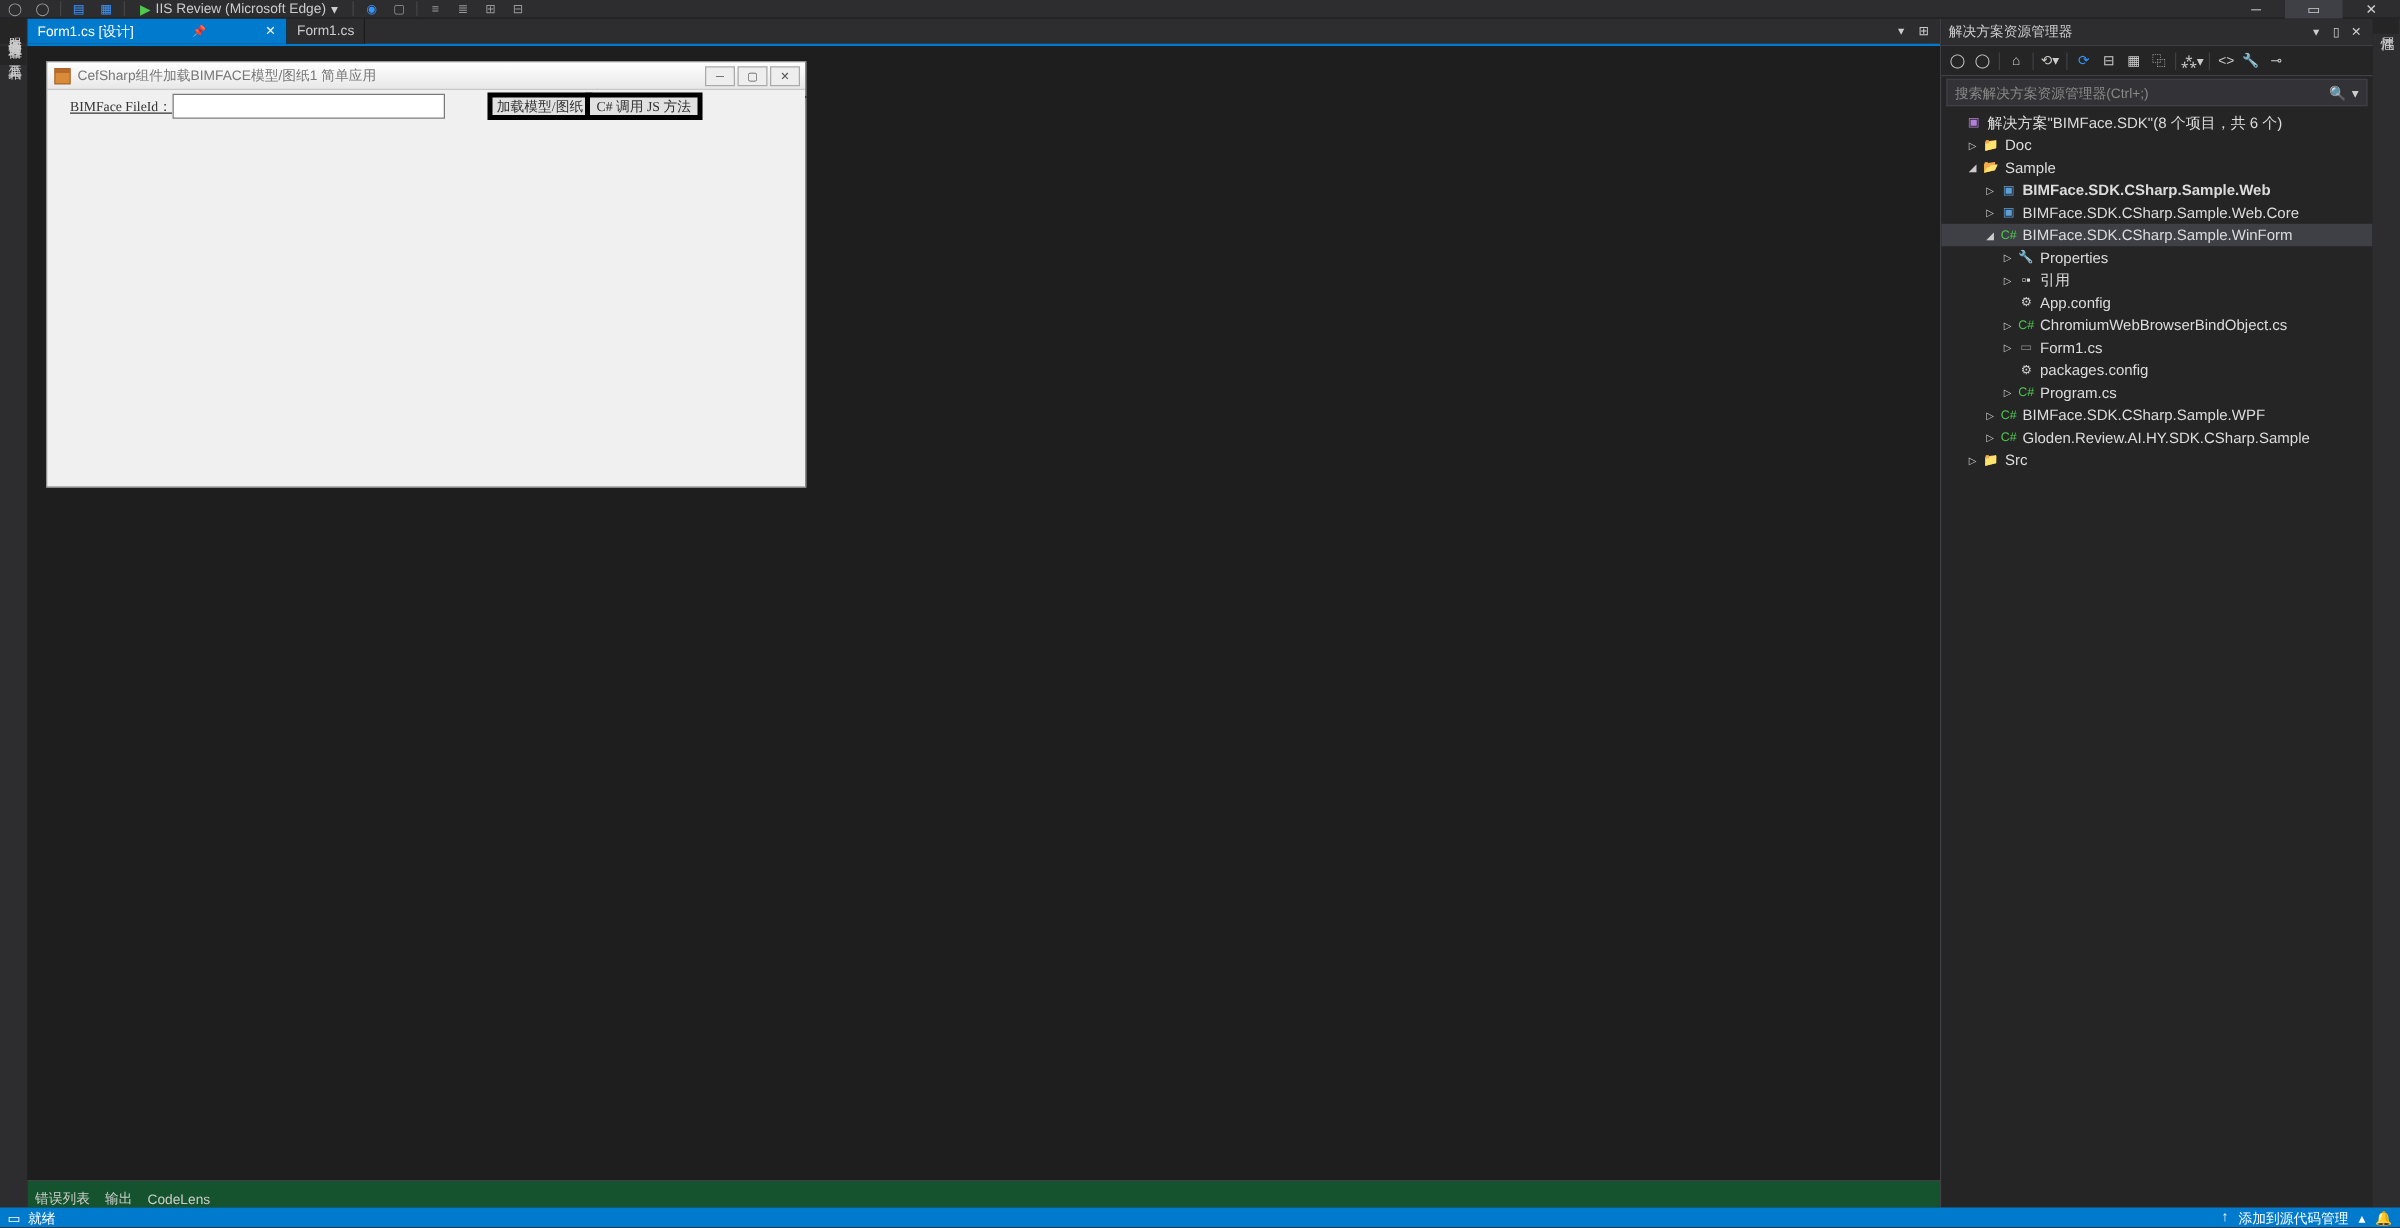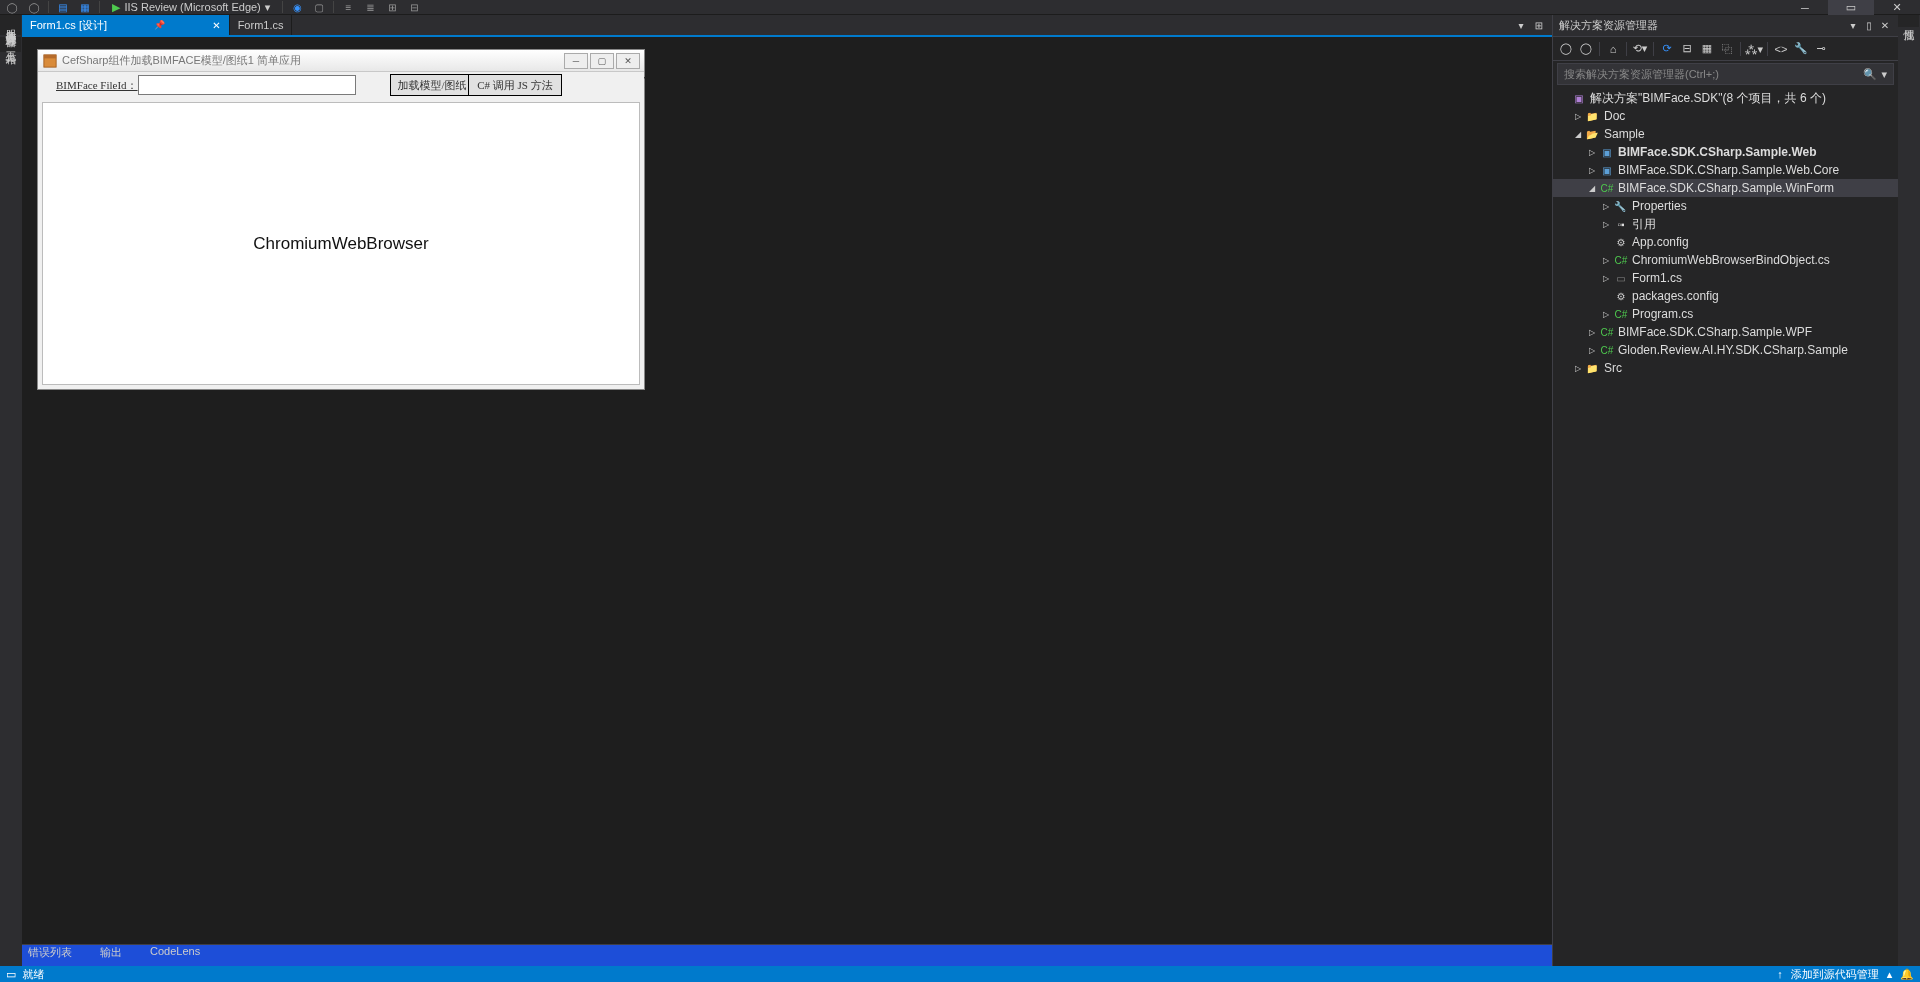--- a/index.html
+++ b/index.html
@@ -42,27 +42,27 @@
 .designer-surface { flex:1; background:#1e1e1e; position:relative; overflow:hidden; }
 .form-outer { position:absolute; left:15px; top:12px; width:608px; height:341px; background:#f0f0f0; border:1px solid #888; }
 .form-titlebar { height:22px; background:linear-gradient(#fff,#e8e8e8); border-bottom:1px solid #c8c8c8; display:flex; align-items:center; padding:0 4px; font-size:11px; color:#777; }
 .form-titlebar .form-ico { width:16px; height:16px; display:inline-flex; align-items:center; justify-content:center; margin-right:4px; }
 .form-titlebar .form-ico svg { width:14px; height:14px; }
 .form-titlebar .form-title { flex:1; }
 .form-titlebar .form-wbtn { width:24px; height:16px; border:1px solid #aaa; background:#eee; margin-left:2px; display:flex; align-items:center; justify-content:center; font-size:9px; color:#555; }
 .form-body { position:relative; height:calc(100% - 22px); background:#f0f0f0; }
 .form-body .lbl { position:absolute; font-size:11px; color:#333; font-family:"SimSun",serif;text-decoration:underline; }
 .form-body .txt-input { position:absolute; height:20px; border:1px solid #7a7a7a; background:#fff; font-size:11px; padding:0 2px; }
-.form-body .wf-btn { position:absolute; height:22px; border:1px solid #000000; background:#e1e1e1; font-size:11px; color:#333; display:flex; align-items:center; justify-content:center; font-family:"SimSun",serif; }
+.form-body .wf-btn { position:absolute; height:22px; border:4px solid #000000; background:#e1e1e1; font-size:11px; color:#333; display:flex; align-items:center; justify-content:center; font-family:"SimSun",serif; }
 .form-body .browser-area { position:absolute; left:4px; top:30px; right:4px; bottom:4px; background:#fff; border:1px solid #bcbcbc; display:flex; align-items:center; justify-content:center; }
 .form-body .browser-area .placeholder { font-size:17px; color:#111; font-family:Arial,sans-serif; }
 .resize-handle { position:absolute; right:-5px; top:22px; width:10px; height:8px; font-size:9px; color:#333; }
 
 
-.bottom-panel { height:22px; background:#1d4ed8; border-top:1px solid #3f3f46; display:flex; align-items:flex-start; padding:0 6px; gap:28px; }
+.bottom-panel { height:22px; background:#14532d; border-top:1px solid #3f3f46; display:flex; align-items:flex-end; padding:0 6px; gap:12px; }
 .bottom-panel .bp-tab { font-size:11px; color:#ccc; }
 
 
 .sln-panel { width:346px; background:#252526; display:flex; flex-direction:column; border-left:1px solid #3f3f46; }
 .sln-header { height:22px; background:#2d2d30; display:flex; align-items:center; padding:0 6px; font-size:11px; color:#ccc; border-bottom:1px solid #3f3f46; }
 .sln-header .title { flex:1; }
 .sln-header .hico { width:14px; font-size:10px; text-align:center; margin-left:2px; }
 .sln-toolbar { height:24px; background:#252526; display:flex; align-items:center; padding:0 4px; gap:2px; border-bottom:1px solid #3f3f46; }
 .sln-toolbar .tico { width:18px; height:18px; display:flex; align-items:center; justify-content:center; color:#ccc; font-size:11px; }
 .sln-toolbar .tsep { width:1px; height:14px; background:#3f3f46; margin:0 2px; }
@@ -158,23 +158,20 @@
           <span class="form-wbtn">─</span>
           <span class="form-wbtn">▢</span>
           <span class="form-wbtn">✕</span>
         </div>
         <div class="resize-handle">▶</div>
         <div class="form-body">
           <span class="lbl" style="left:18px;top:6px">BIMFace FileId：</span>
           <input class="txt-input" style="left: 100px; top: 3px; width: 218px;">
           <div class="wf-btn" style="left:352px;top:2px;width:84px">加载模型/图纸</div>
           <div class="wf-btn" style="left:430px;top:2px;width:94px">C# 调用 JS 方法</div>
-          <div class="browser-area">
-            <div class="placeholder">ChromiumWebBrowser</div>
-          </div>
         </div>
       </div>
     </div>
 
     <div class="bottom-panel">
       <span class="bp-tab">错误列表</span>
       <span class="bp-tab">输出</span>
       <span class="bp-tab">CodeLens</span>
     </div>
   </div>

